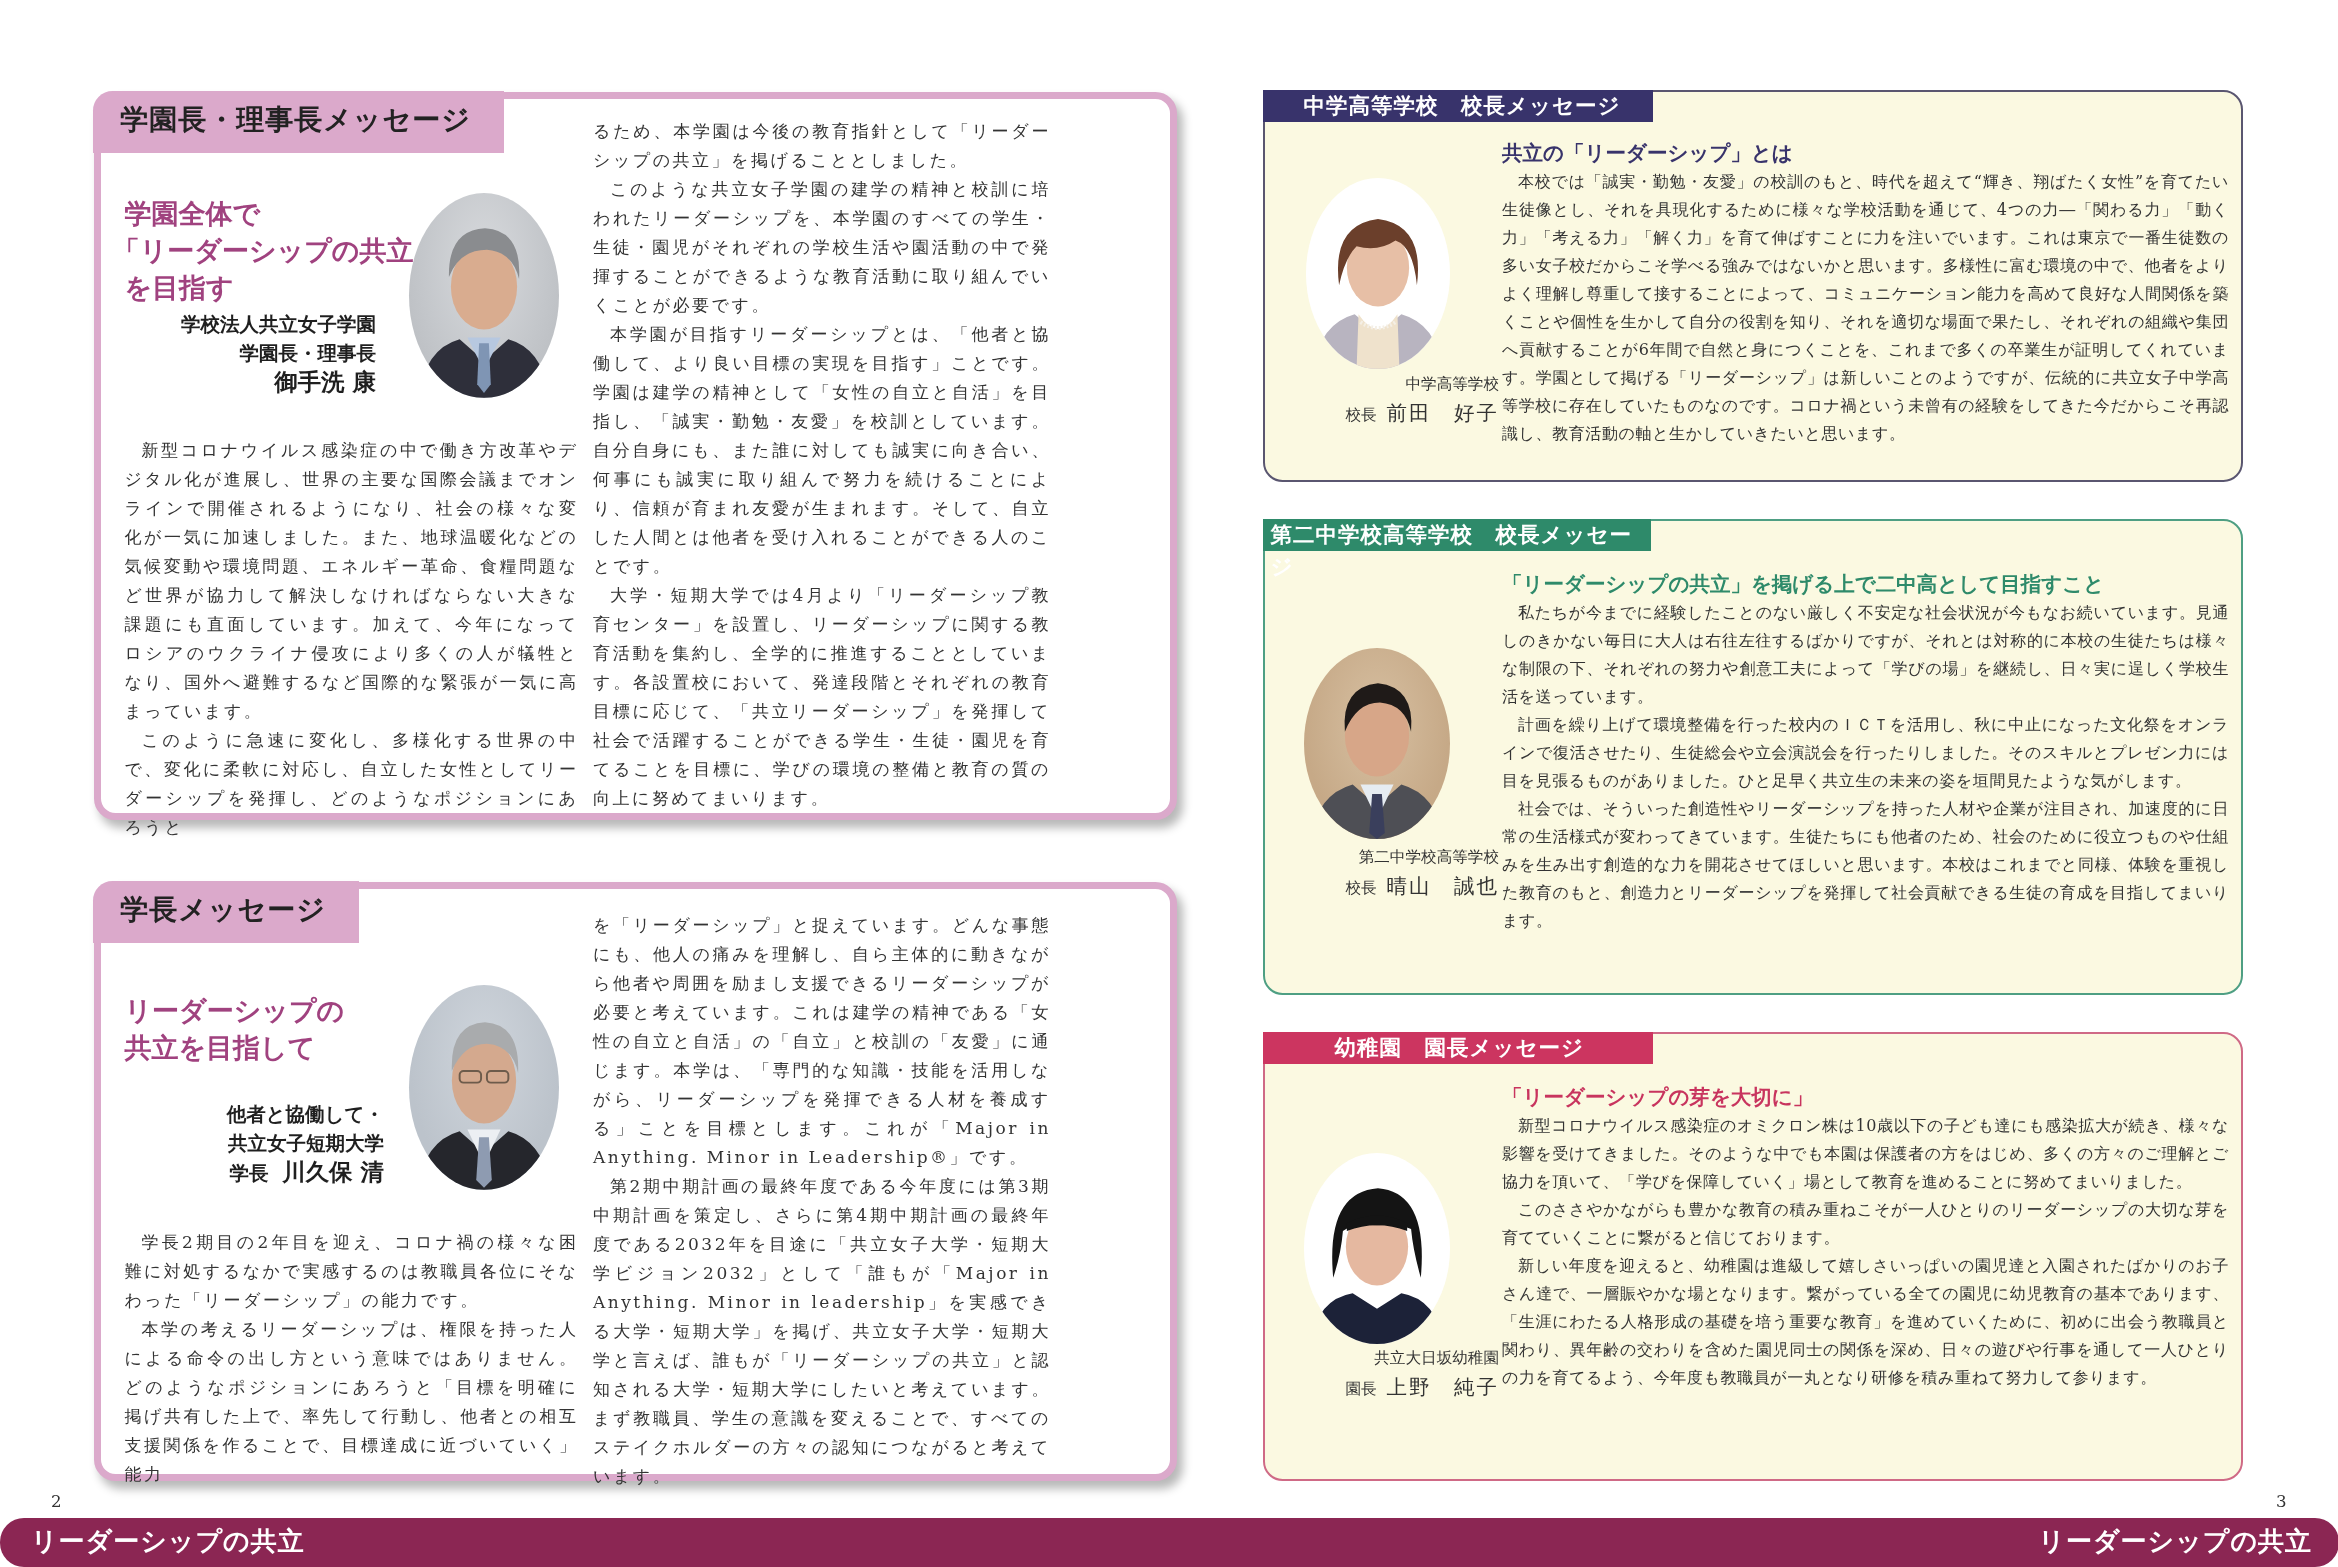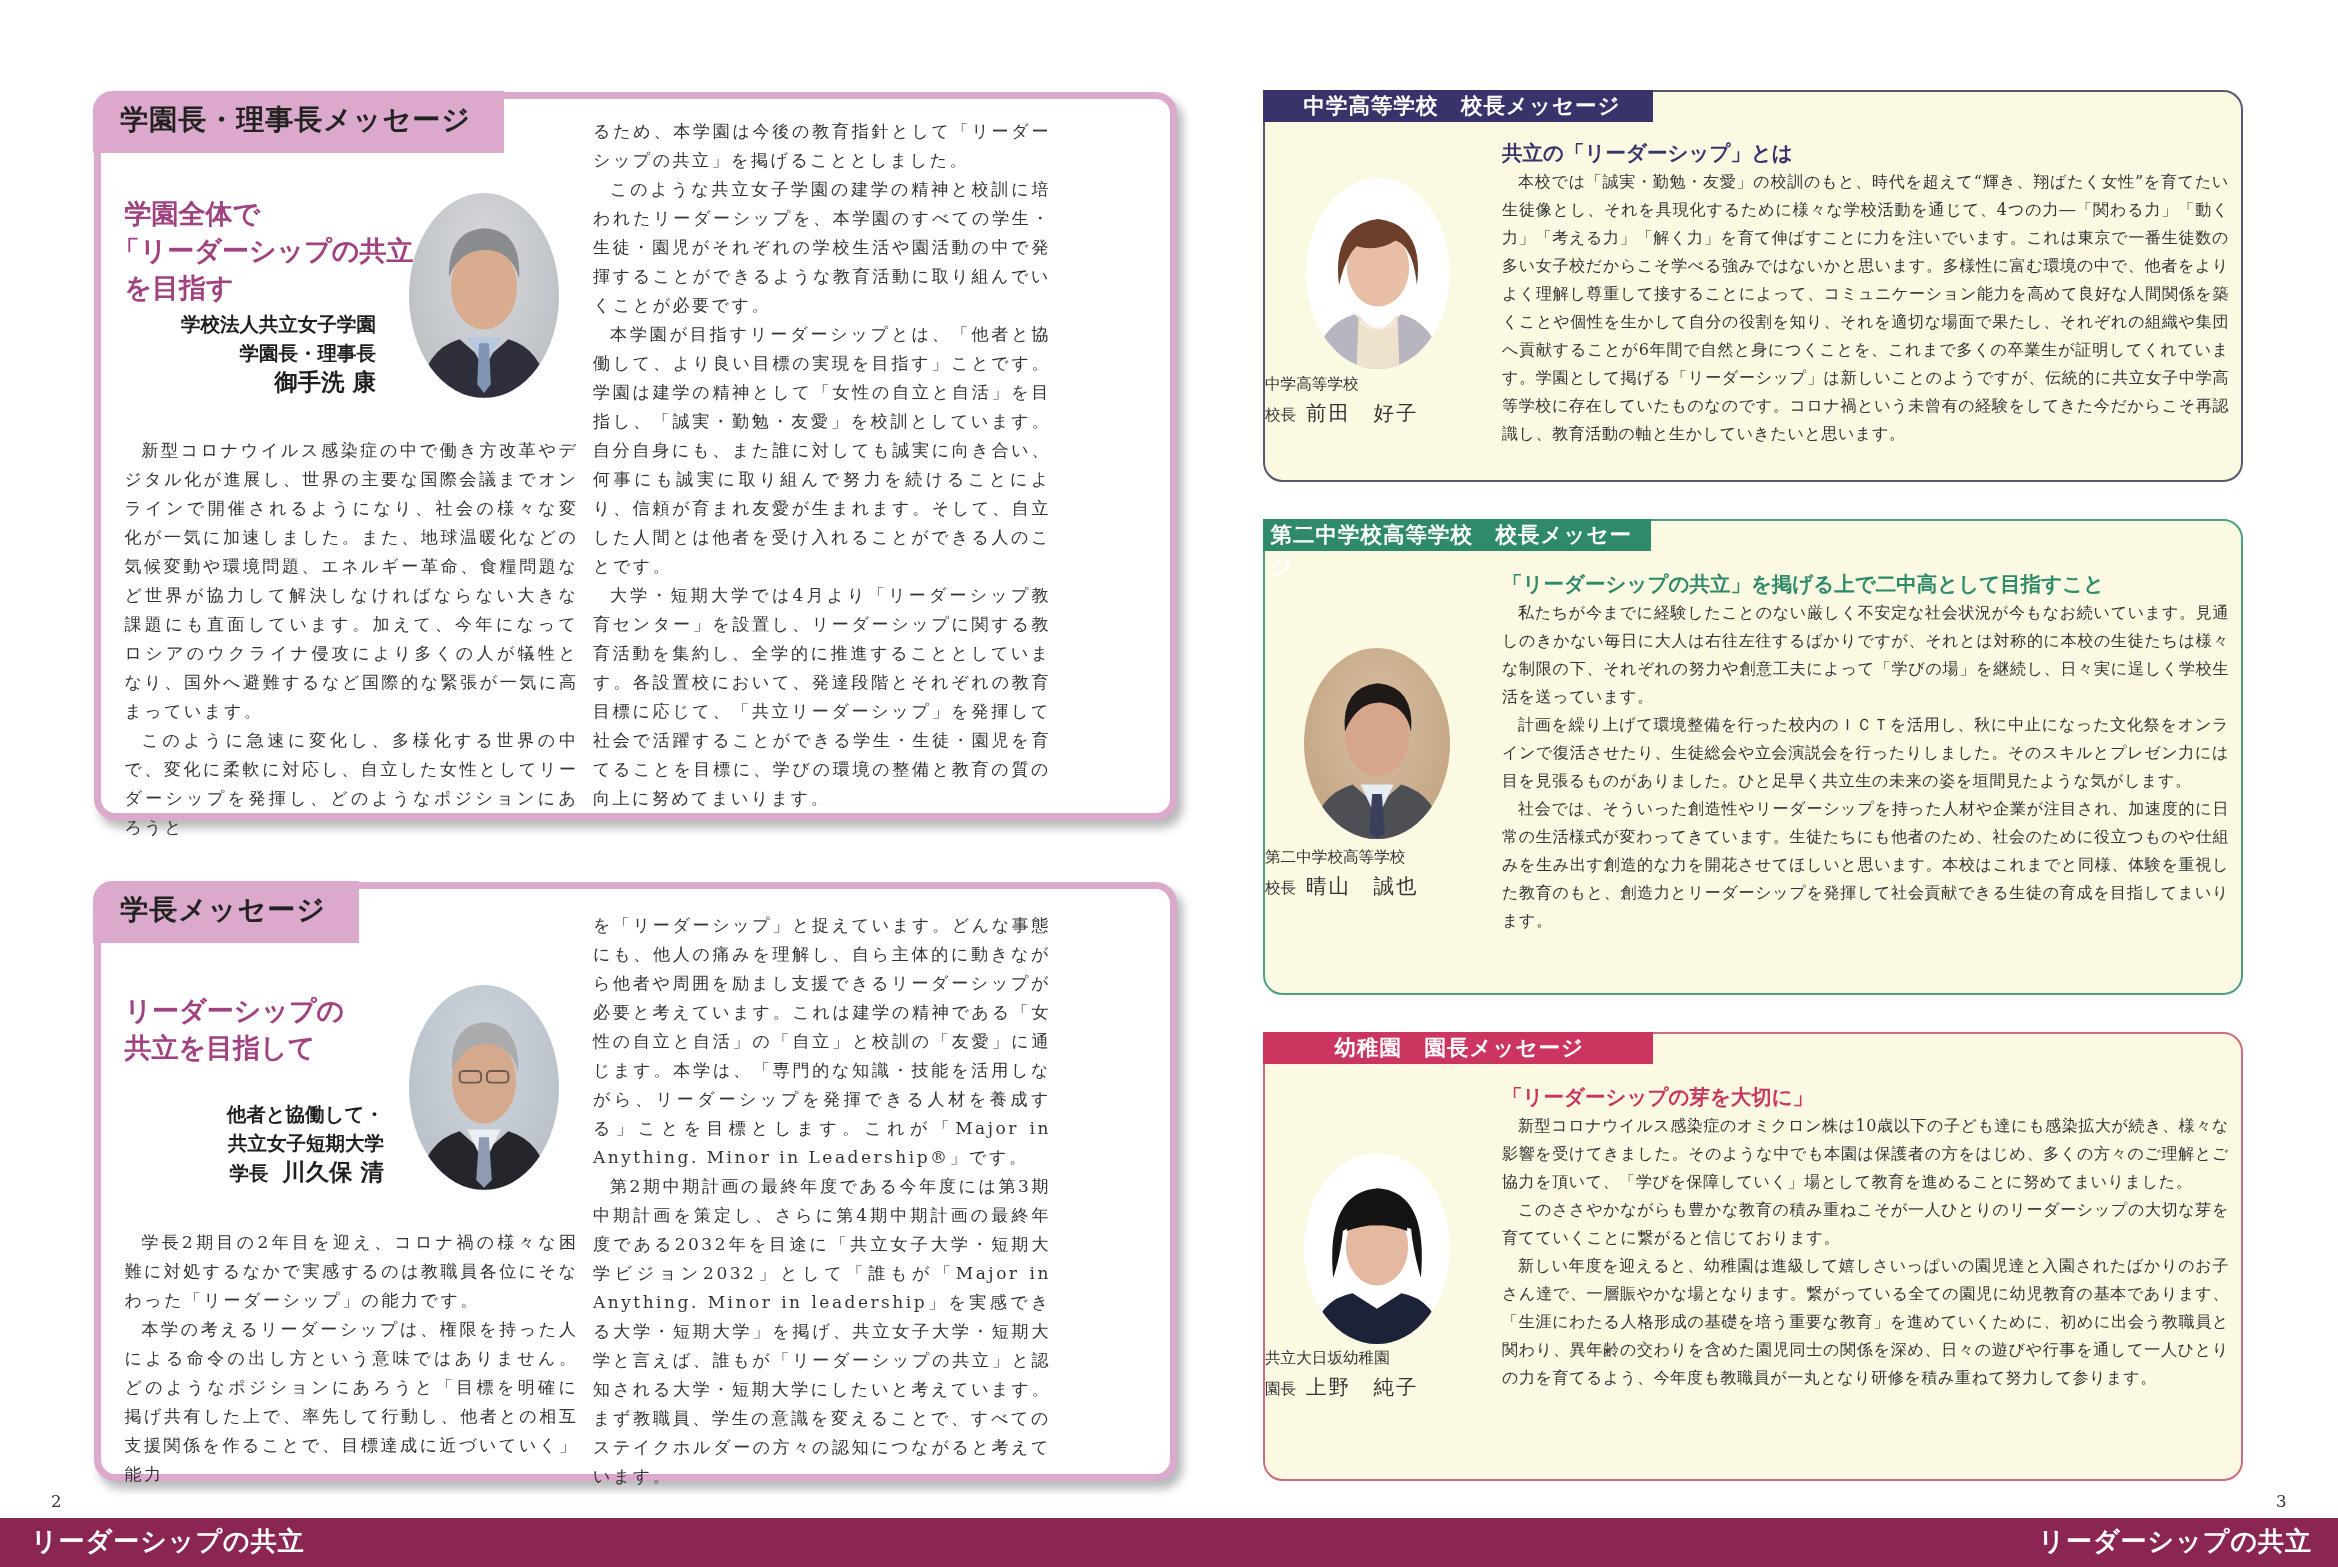--- a/index.html
+++ b/index.html
@@ -66,30 +66,31 @@
     font-family: "DejaVu Sans", "Liberation Sans", sans-serif;
     font-weight: bold; font-size: 20.5px;
   }
   .rcard .body {
     position: absolute; left: 237px; width: 727px;
     font-size: 16px; line-height: 28px; color: #333;
     letter-spacing: 0.6px; text-align: justify;
   }
   .rcard .body p { text-indent: 1em; }
   .rcard .cap {
-    position: absolute; left: 0; width: 234px; text-align: left;
+    position: absolute; left: 0; width: 234px; text-align: right;
     font-size: 15.6px; line-height: 29px; color: #333;
   }
   .rcard .cap .nm { font-size: 20.5px; letter-spacing: 2px; }
   .rcard .cap .nm .role { font-size: 15.6px; letter-spacing: 0; margin-right: 9.8px; }
 
   
   .footer {
     position: absolute; left: 0; top: 1518px; width: 2339px; height: 49px;
     background: #8b2653;
+    border-radius: 24px;
   }
   .footer .ttl {
     position: absolute; top: 5.9px;
     font-family: "DejaVu Sans", "Liberation Sans", sans-serif;
     font-weight: bold; font-size: 26px; color: #ffffff; letter-spacing: 1px;
   }
   .pgnum { position: absolute; top: 1492px; font-size: 16.6px; color: #333; }
 </style>
 </head>
 <body>

